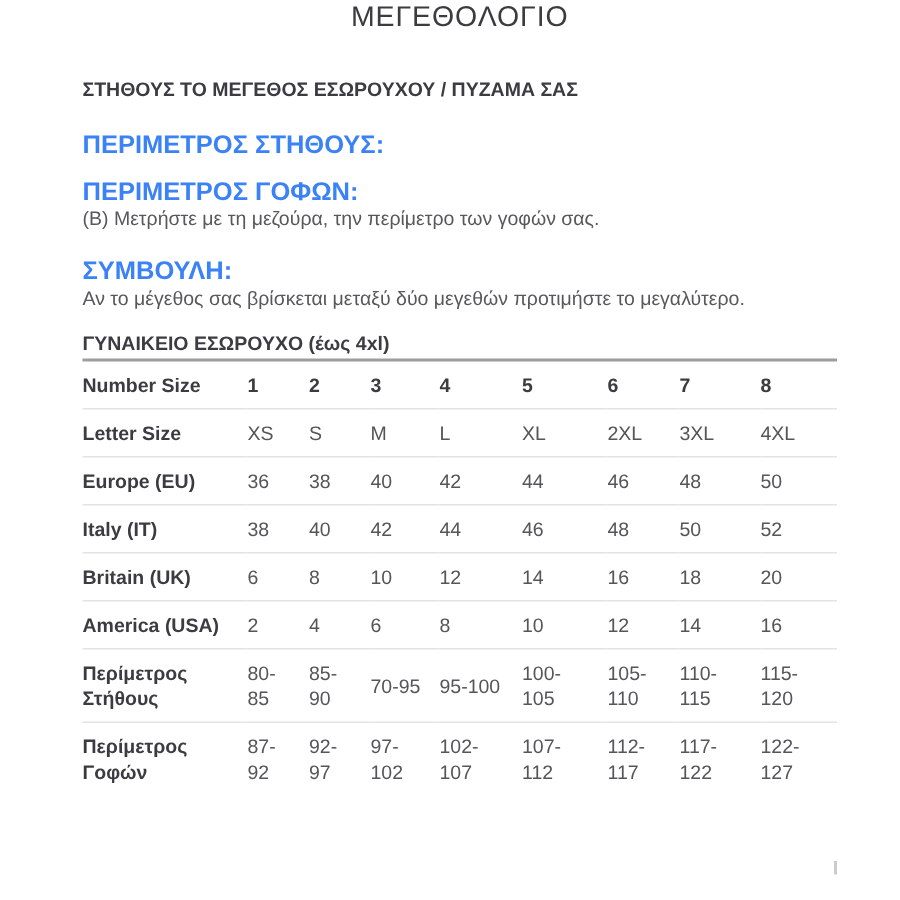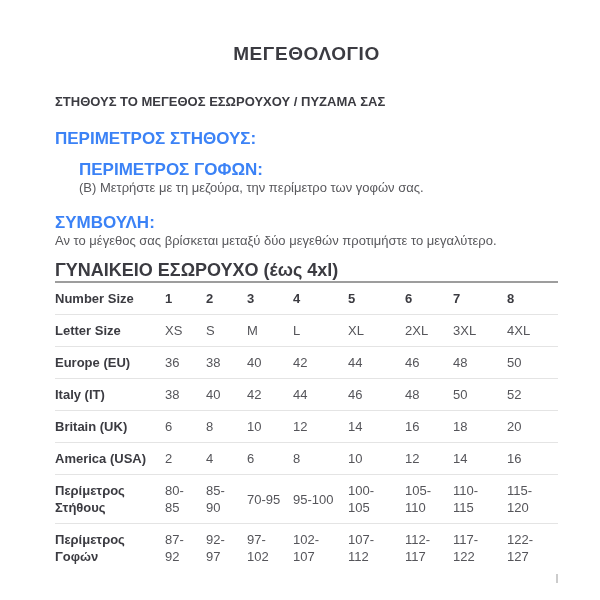--- a/index.html
+++ b/index.html
@@ -17,53 +17,52 @@
   }
   .page {
     position: relative;
     box-sizing: border-box;
     width: 600px;
     height: 600px;
     padding: 0 42px 0 55px;
   }
   .page-title {
     margin: 0;
-    padding-top: 42px;
     text-align: center;
     font-size: 19px;
-    font-weight: bold;
+    font-weight: normal;
     letter-spacing: 0.6px;
     color: #3b3b41;
     line-height: 23px;
   }
   .subtitle {
     margin: 29px 0 0 0;
     font-weight: bold;
     color: #3b3b41;
     line-height: 16px;
   }
   .sec { margin: 0; }
   .sec-chest { margin-top: 21px; }
-  .sec-hips  { margin-top: 15px; margin-left: 24px; }
+  .sec-hips  { margin-top: 15px; }
   .sec-tip   { margin-top: 19px; }
   .sec-heading {
     margin: 0;
     font-size: 17px;
     font-weight: bold;
     color: #3b82f6;
     line-height: 16px;
   }
   .sec-body {
     margin: 2px 0 0 0;
     line-height: 16px;
     color: #58585c;
   }
   .table-title {
     margin: 14px 0 0 0;
-    font-size: 18px;
+    font-size: 13px;
     font-weight: bold;
     color: #3b3b41;
     line-height: 15px;
     padding-bottom: 3px;
     border-bottom: 2px solid #9d9d9d;
   }
   table.size-table {
     border-collapse: collapse;
     table-layout: fixed;
     width: 503px;

